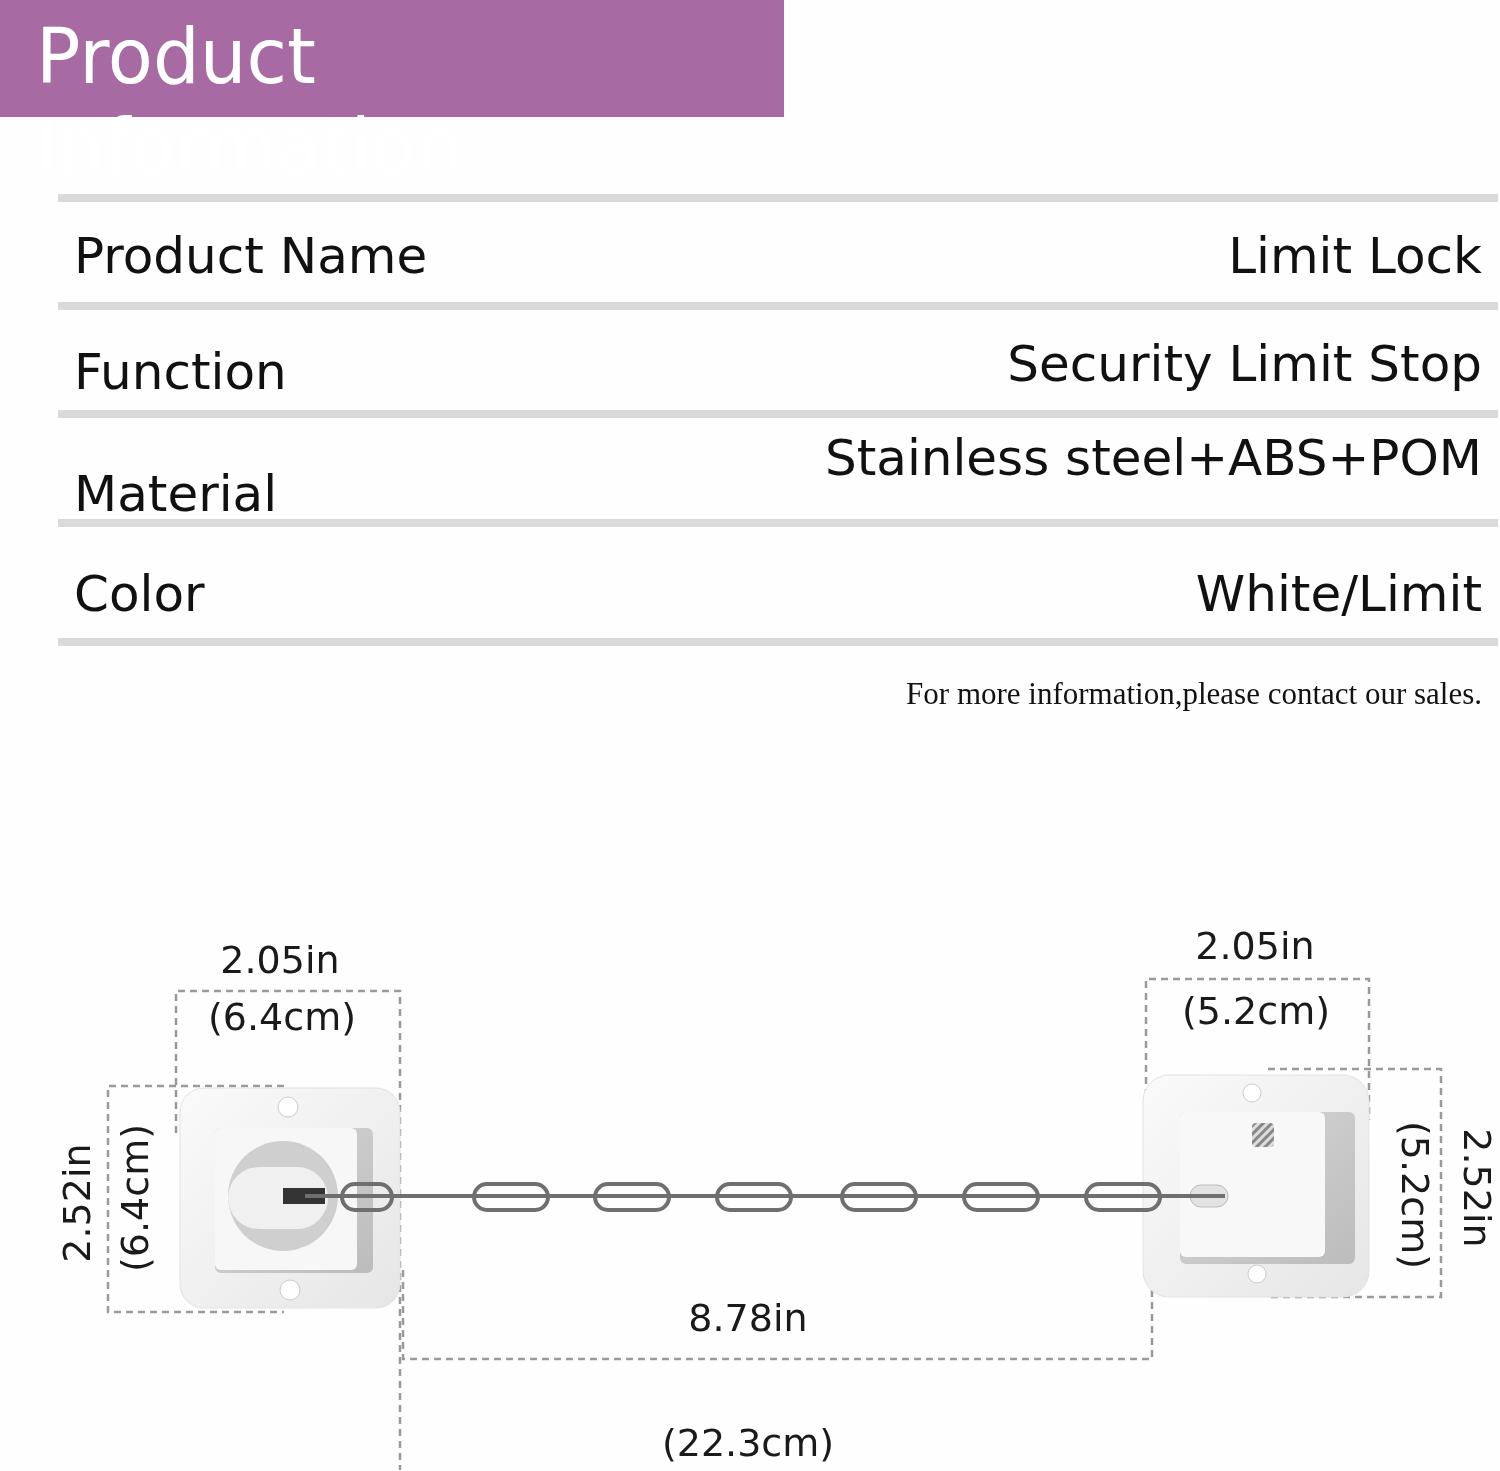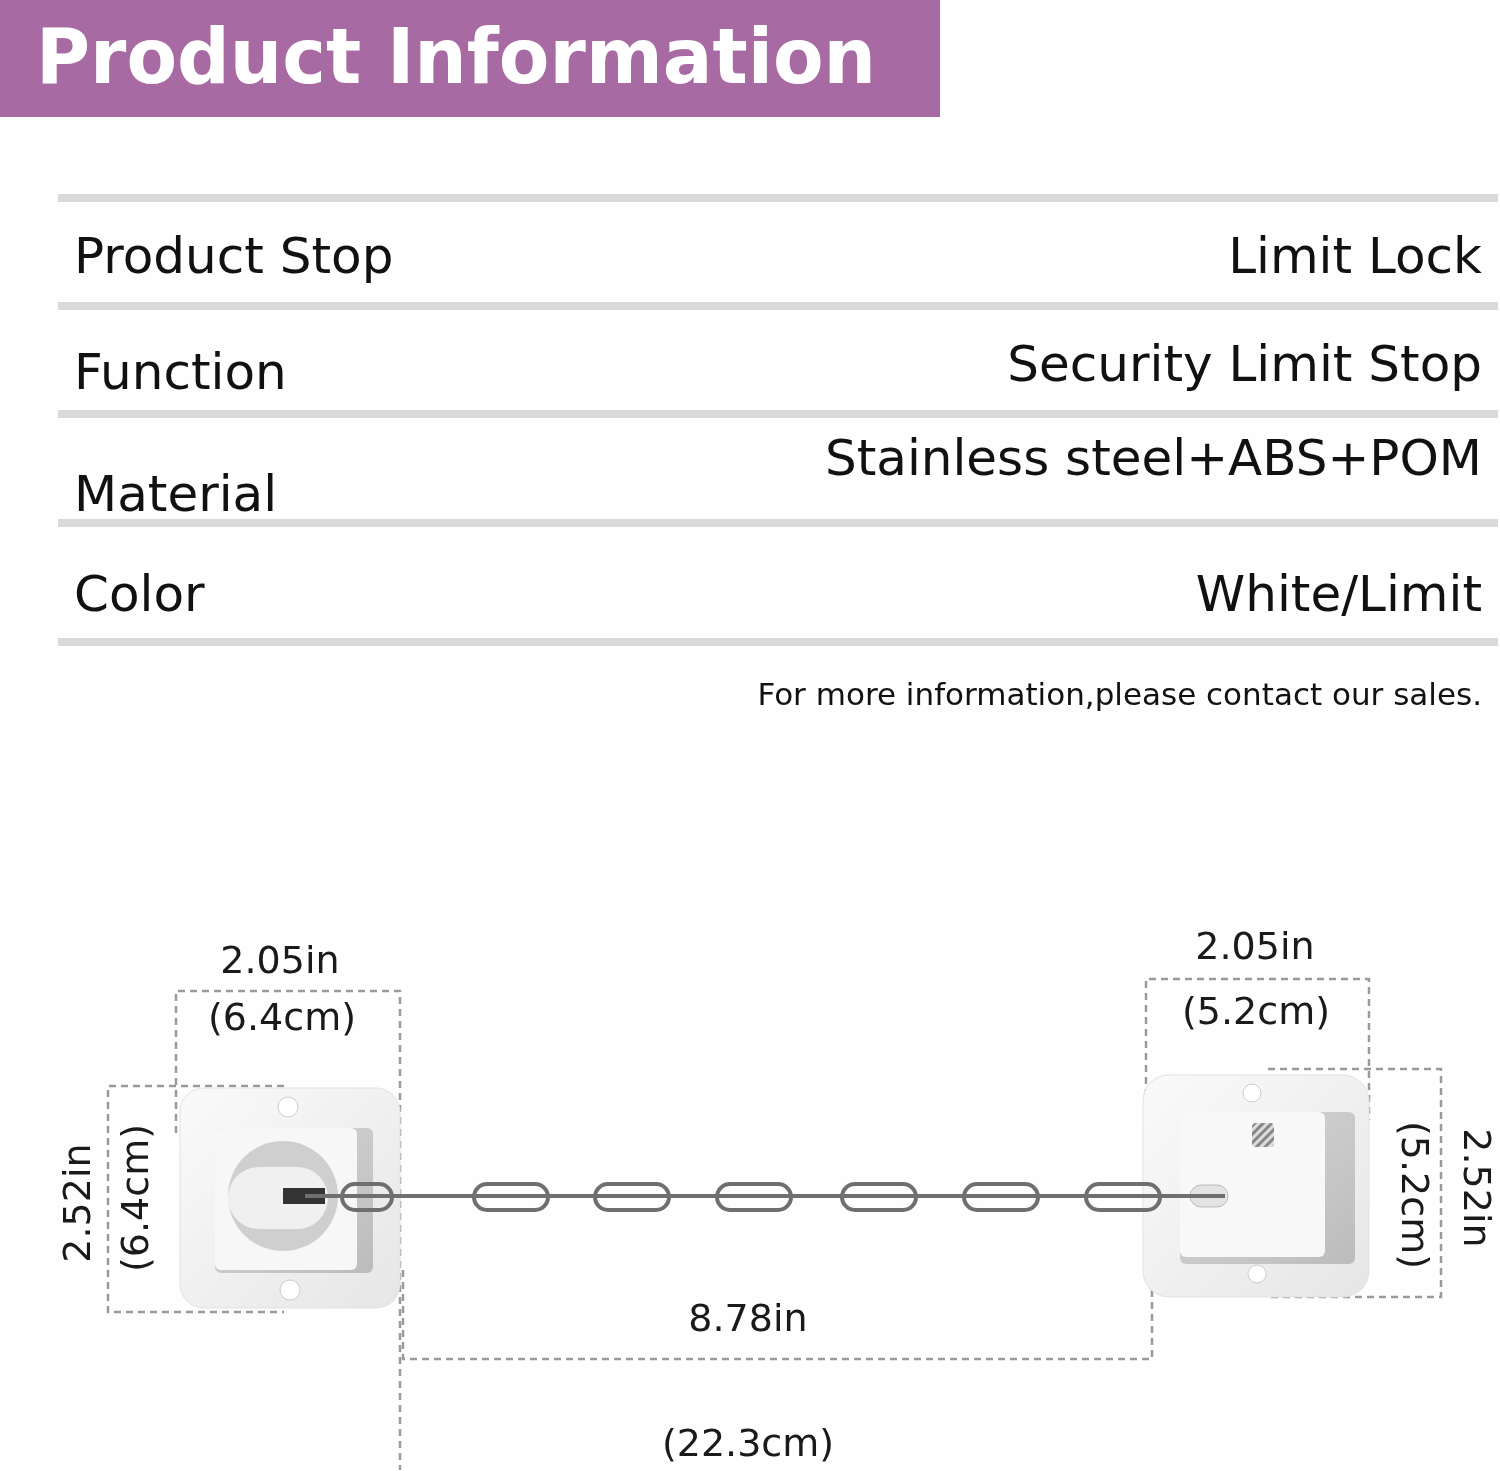--- a/index.html
+++ b/index.html
@@ -1,38 +1,38 @@
 <!DOCTYPE html>
 <html><head>
 <meta charset="utf-8">
 <style>
   html, body { margin:0; padding:0; }
   body { width:1500px; height:1471px; background:#fefefe; position:relative; overflow:hidden;
          font-family:"DejaVu Sans", sans-serif; color:#111; }
-  .banner { position:absolute; left:0; top:0; width:940px; height:117px; background:#a86aa2;font-weight:bold; }
+  .banner { position:absolute; left:0; top:0; width:784px; height:117px; background:#a86aa2; }
   .banner-title { position:absolute; left:36px; top:12px; font-size:76px; color:#fff; letter-spacing:0px;
                   font-family:"DejaVu Sans", sans-serif; line-height:90px; transform:scaleX(0.97); transform-origin:left; }
   .divider { position:absolute; left:58px; width:1440px; height:8px; background:#dadada; }
   .row-label { position:absolute; left:74px; font-size:50px; line-height:60px; color:#111; }
   .row-value { position:absolute; right:18px; font-size:50px; line-height:60px; color:#111; text-align:left; }
-  .note { position:absolute; right:18px; top:674px; font-size:31px; line-height:40px; color:#111; }
+  .note { position:absolute; right:18px; top:674px; font-size:31px; line-height:40px; color:#111;font-family:Liberation Serif, serif; }
   .dim { position:absolute; font-size:38px; line-height:46px; color:#1a1a1a; text-align:center; white-space:nowrap; }
   svg { position:absolute; left:0; top:0; }
 </style>
 </head>
 <body>
 
 <div class="banner">
   <div class="banner-title">Product Information</div>
 </div>
 
 <div>
   <div class="divider" style="top:194px"></div>
 
-  <div class="row-label" style="top:226px">Product Stop</div>
+  <div class="row-label" style="top:226px">Product Name</div>
   <div class="row-value" style="top:226px">Limit Lock</div>
   <div class="divider" style="top:302px"></div>
 
   <div class="row-label" style="top:342px">Function</div>
   <div class="row-value" style="top:334px">Security Limit Stop</div>
   <div class="divider" style="top:410px"></div>
 
   <div class="row-label" style="top:464px">Material</div>
   <div class="row-value" style="top:428px">Stainless steel+ABS+POM</div>
   <div class="divider" style="top:519px"></div>

